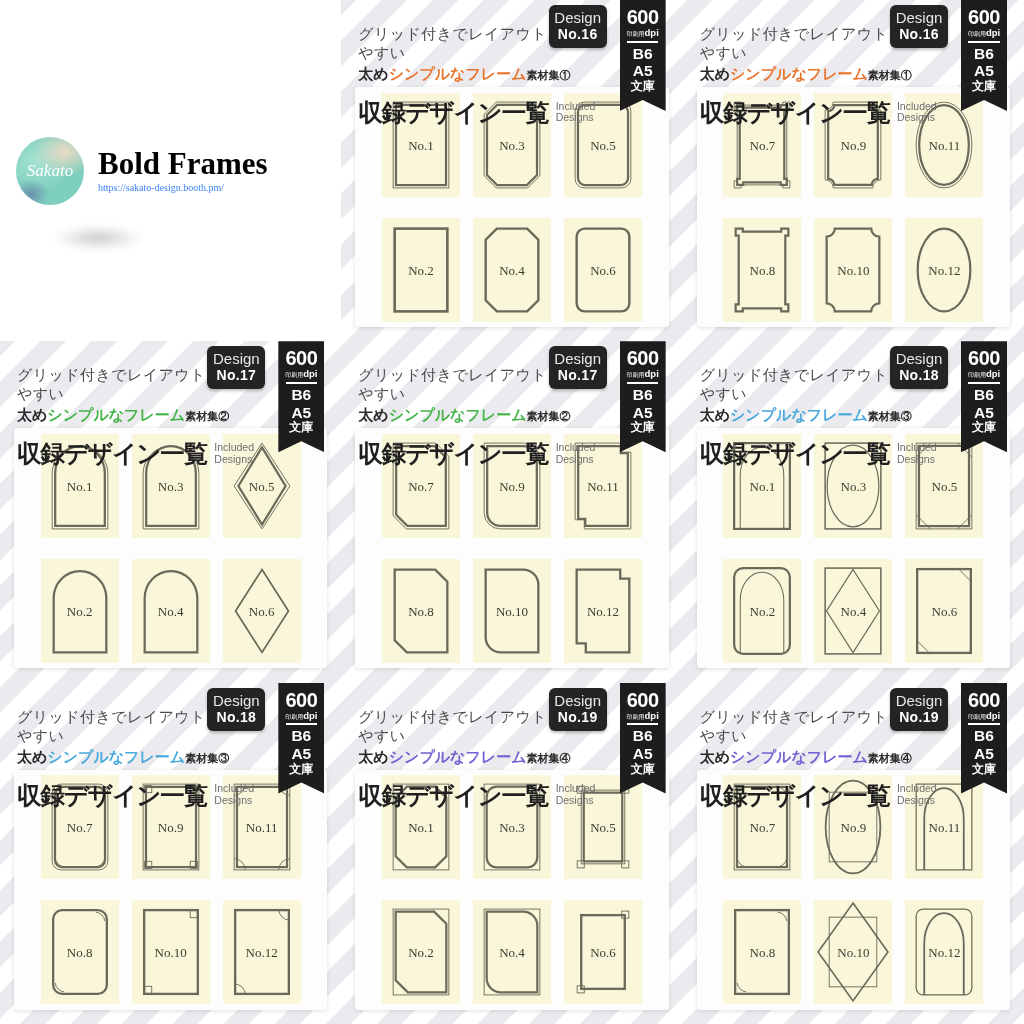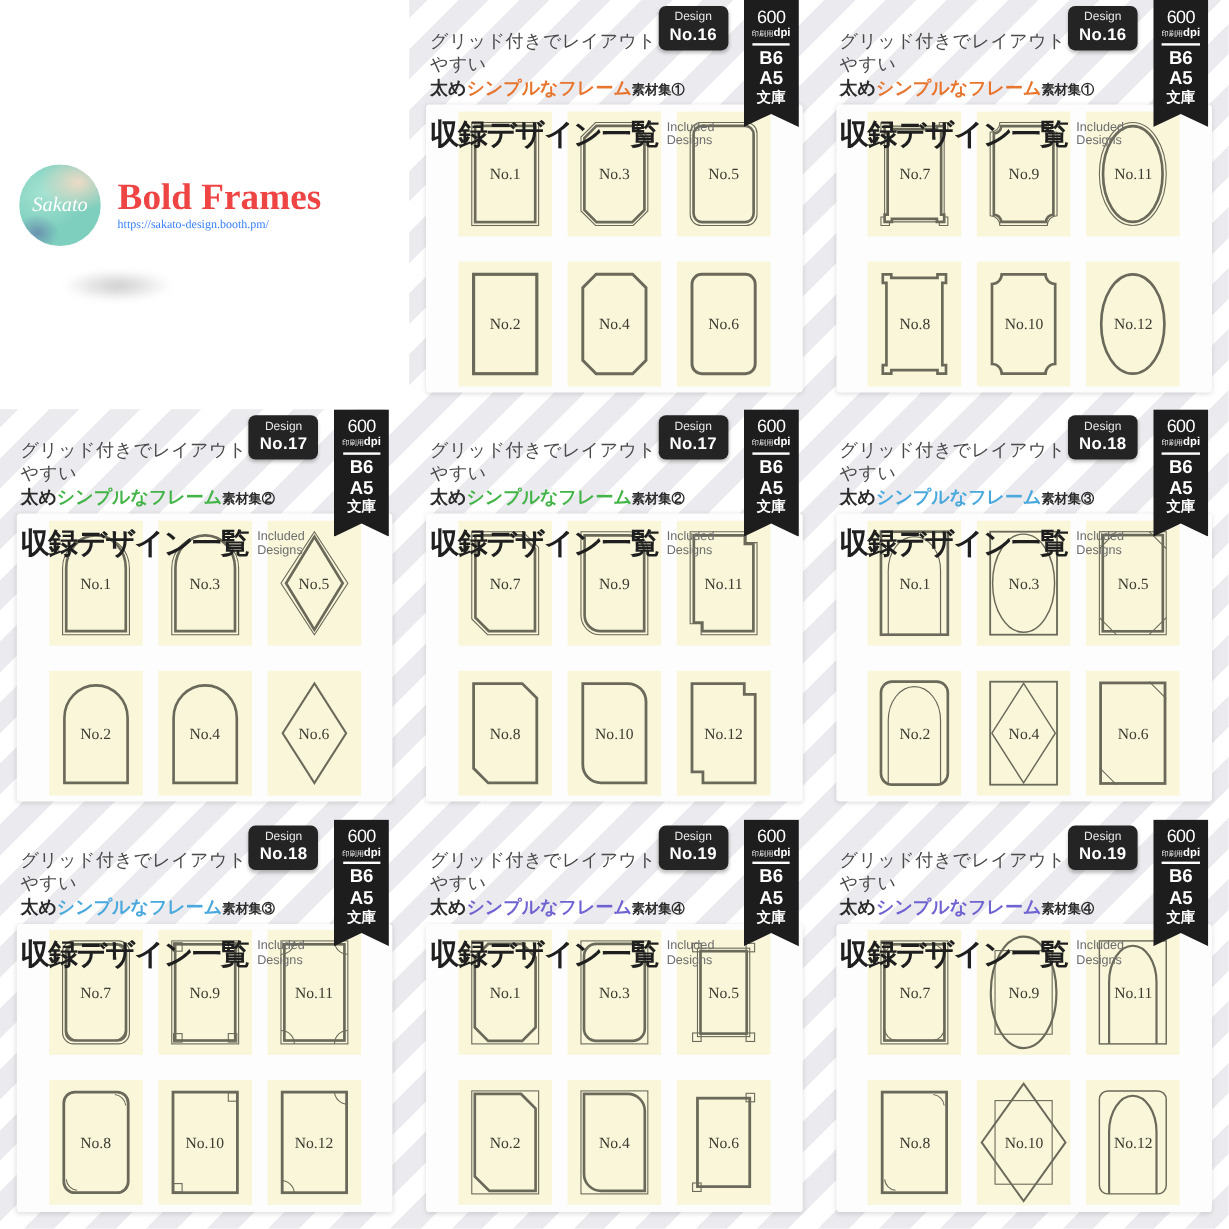--- a/index.html
+++ b/index.html
@@ -17,45 +17,45 @@
     display:flex;align-items:center;justify-content:center;
     background:
       radial-gradient(46px 34px at 72% 22%, rgba(243,219,198,.95), rgba(243,219,198,0) 70%),
       radial-gradient(26px 22px at 22% 84%, rgba(82,74,158,.45), rgba(82,74,158,0) 70%),
       radial-gradient(50px 42px at 30% 35%, #a4e2d1, rgba(164,226,209,0) 75%),
       #7ecfbe;
     color:#fff;font-family:"Liberation Serif",serif;font-style:italic;font-size:17px;
   }
   .logo-shadow{position:absolute;left:36px;bottom:-46px;width:92px;height:26px;border-radius:50%;
     background:radial-gradient(ellipse at center, rgba(0,0,0,.20), rgba(0,0,0,0) 70%);filter:blur(3px);}
-  .brand-title{font-family:"Liberation Serif",serif;font-weight:bold;font-size:31px;color:#ef4444;line-height:1.05;}
+  .brand-title{font-family:"Liberation Serif",serif;font-weight:bold;font-size:31px;color:#000000;line-height:1.05;}
   .brand-url{font-family:"Liberation Serif",serif;font-size:10px;color:#3b82f6;margin-top:2px;}
   
   .panel-header{position:absolute;left:17px;top:25px;width:250px;z-index:3;}
   .tagline{font-size:15px;font-weight:normal;color:#4a4a4a;letter-spacing:.4px;}
   .series{margin-top:3px;font-weight:bold;line-height:1;}
   .s-pre{font-size:15px;color:#2b2b2b;}
   .s-accent{font-size:15px;}
   .s-suf{font-size:11px;color:#2b2b2b;}
   .heading-row{display:flex;align-items:flex-end;gap:7px;margin-top:18px;}
   .heading{font-size:24.5px;font-weight:bold;color:#1f1f1f;letter-spacing:-1px;line-height:1.05;white-space:nowrap;}
   .heading-sub{font-size:10.5px;color:#6e6e6e;line-height:1.1;padding-bottom:2px;}
   .badge{
     position:absolute;top:5px;right:76px;width:58px;z-index:4;text-align:center;
     background:#242424;color:#fff;border-radius:6px;padding:4px 0 6px;
     box-shadow:0 2px 3px rgba(0,0,0,.25);
   }
-  .badge-top{display:block;font-size:10px;color:#e8e8e8;}
+  .badge-top{display:block;font-size:15px;color:#e8e8e8;}
   .badge-no{display:block;font-size:14px;font-weight:bold;letter-spacing:.3px;}
   .ribbon{
     position:absolute;top:0;right:17px;width:46px;z-index:5;text-align:center;
     background:#1d1d1d;color:#fff;padding:7px 0 17px;
     clip-path:polygon(0 0,100% 0,100% 100%,50% calc(100% - 11px),0 100%);
   }
-  .rb-600{display:block;font-size:15px;font-weight:normal;line-height:1;letter-spacing:-.5px;}
+  .rb-600{display:block;font-size:20px;font-weight:bold;line-height:1;letter-spacing:-.5px;}
   .rb-dpi{display:block;font-size:9.5px;font-weight:bold;line-height:1;margin-top:1px;}
   .rb-dpi i{font-style:normal;font-size:6px;font-weight:normal;}
   .rb-line{width:68%;border-top:2px solid #fff;margin:3px auto 2px;}
   .rb-size{display:block;font-size:15.5px;font-weight:bold;line-height:1.15;}
   .rb-size.small{font-size:12px;}
   .card{
     position:absolute;left:14px;right:14px;top:87px;height:240px;z-index:1;
     background:#fdfdfd;border-radius:3px;box-shadow:0 1px 4px rgba(0,0,0,.13);
     display:grid;grid-template-columns:repeat(3,78px);grid-template-rows:repeat(2,104px);
     gap:21px 13px;justify-content:center;align-content:center;

